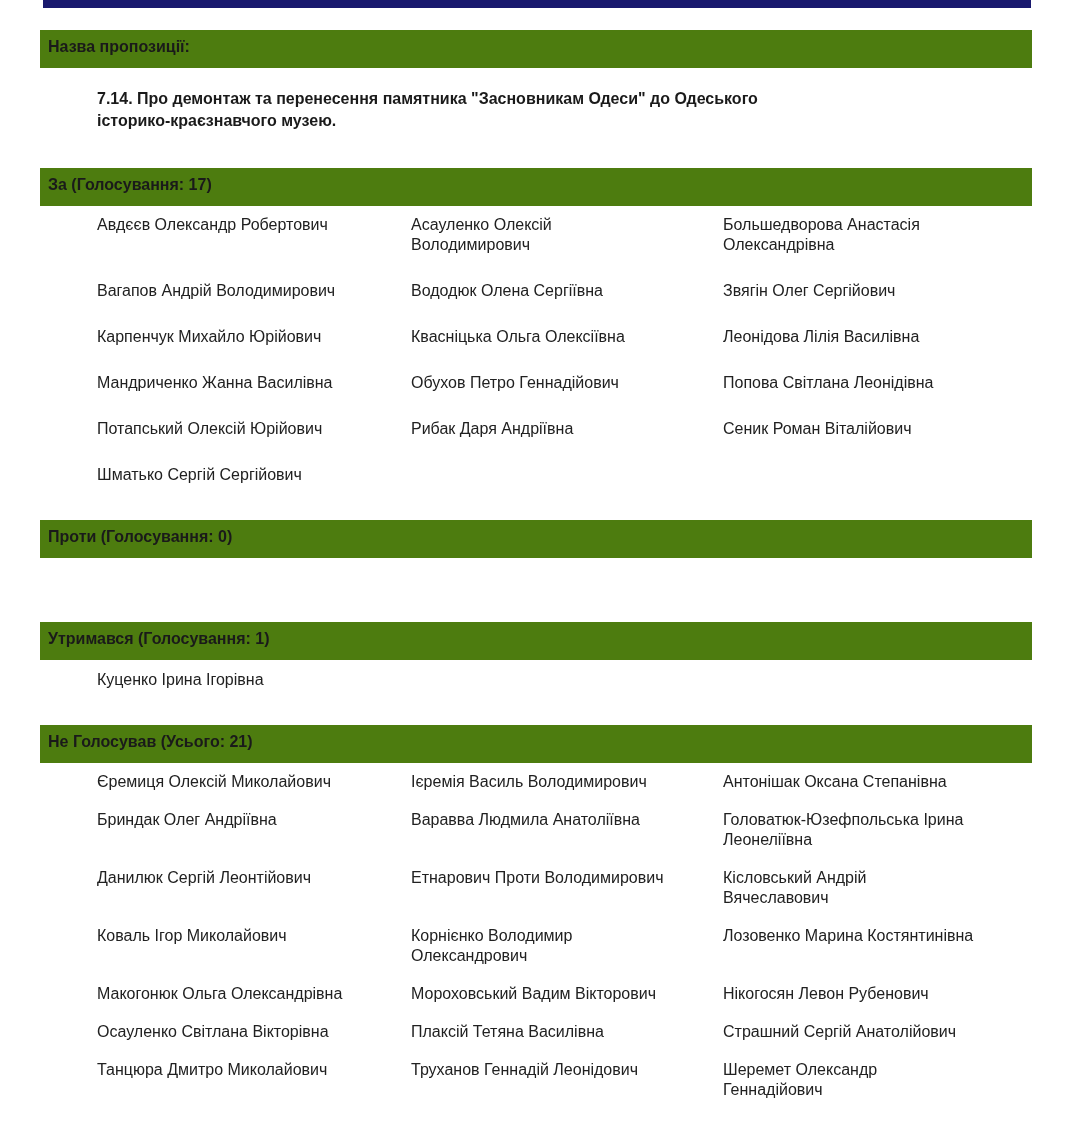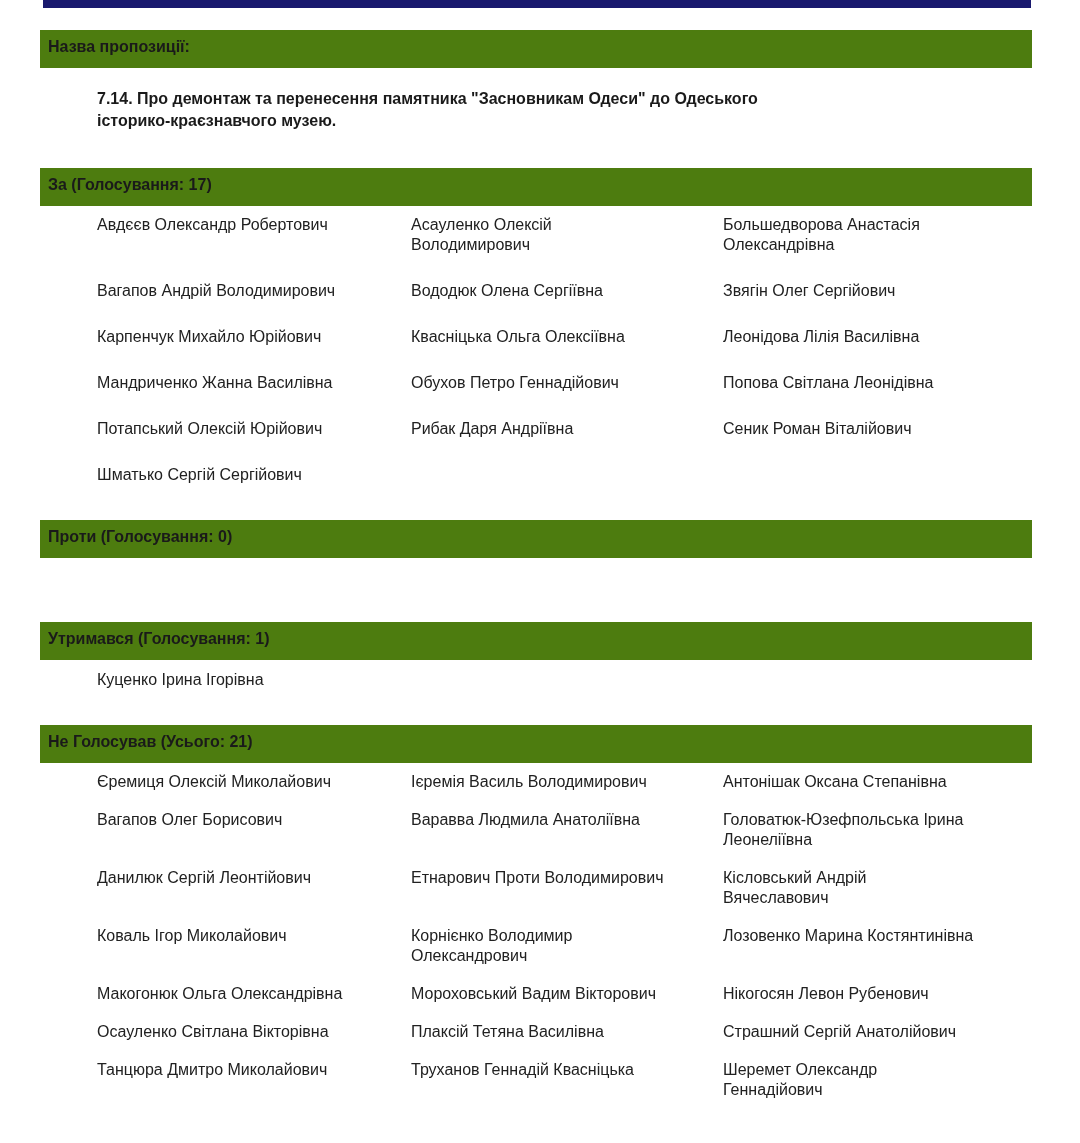--- a/index.html
+++ b/index.html
@@ -104,37 +104,37 @@
   <div class="single-name">
     <div class="name">Куценко Ірина Ігорівна</div>
   </div>
 
   <div class="band band-nh">Не Голосував (Усього: 21)</div>
 
   <div class="names-grid names-grid-nh">
     <div class="name">Єремиця Олексій Миколайович</div>
     <div class="name">Ієремія Василь Володимирович</div>
     <div class="name">Антонішак Оксана Степанівна</div>
-    <div class="name">Вагапов Олег Борисович</div>
+    <div class="name">Бриндак Олег Андріївна</div>
     <div class="name">Варавва Людмила Анатоліївна</div>
     <div class="name">Головатюк-Юзефпольська Ірина
 Леонеліївна</div>
     <div class="name">Данилюк Сергій Леонтійович</div>
     <div class="name">Етнарович Проти Володимирович</div>
     <div class="name">Кісловський Андрій
 Вячеславович</div>
     <div class="name">Коваль Ігор Миколайович</div>
     <div class="name">Корнієнко Володимир
 Олександрович</div>
     <div class="name">Лозовенко Марина Костянтинівна</div>
     <div class="name">Макогонюк Ольга Олександрівна</div>
     <div class="name">Мороховський Вадим Вікторович</div>
     <div class="name">Нікогосян Левон Рубенович</div>
     <div class="name">Осауленко Світлана Вікторівна</div>
     <div class="name">Плаксій Тетяна Василівна</div>
     <div class="name">Страшний Сергій Анатолійович</div>
     <div class="name">Танцюра Дмитро Миколайович</div>
-    <div class="name">Труханов Геннадій Квасніцька</div>
+    <div class="name">Труханов Геннадій Леонідович</div>
     <div class="name">Шеремет Олександр
 Геннадійович</div>
   </div>
 
 </div>
 
 </body></html>

